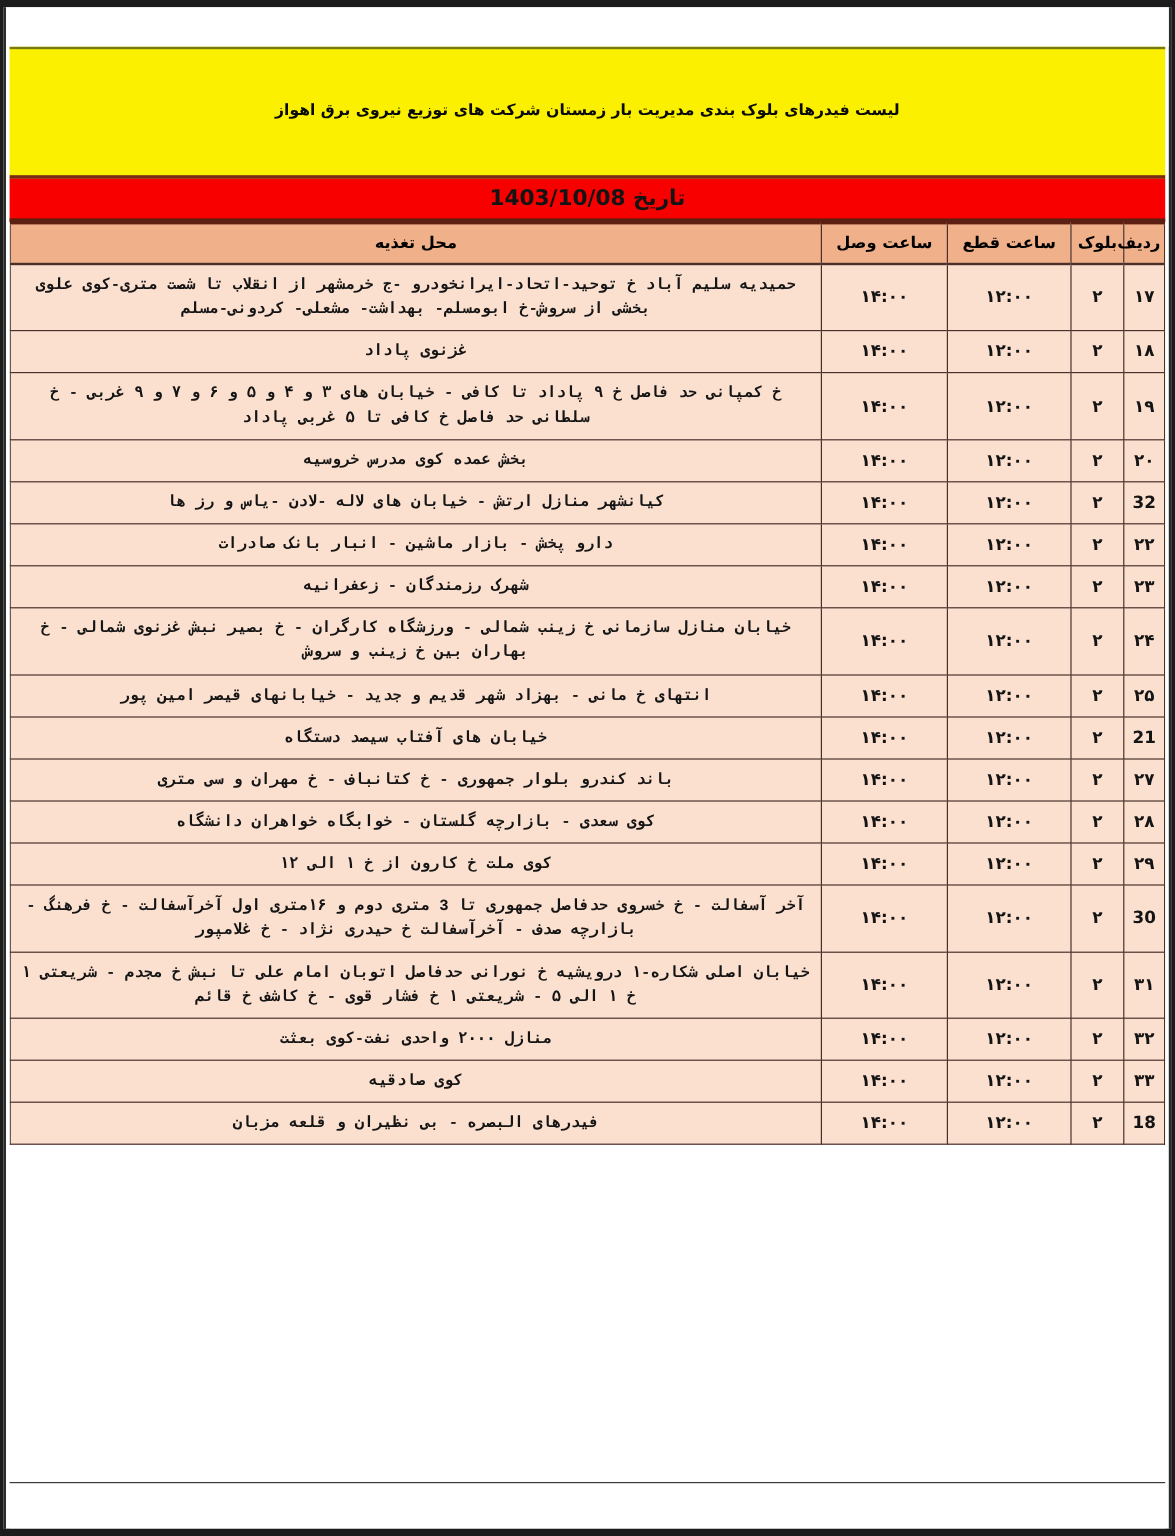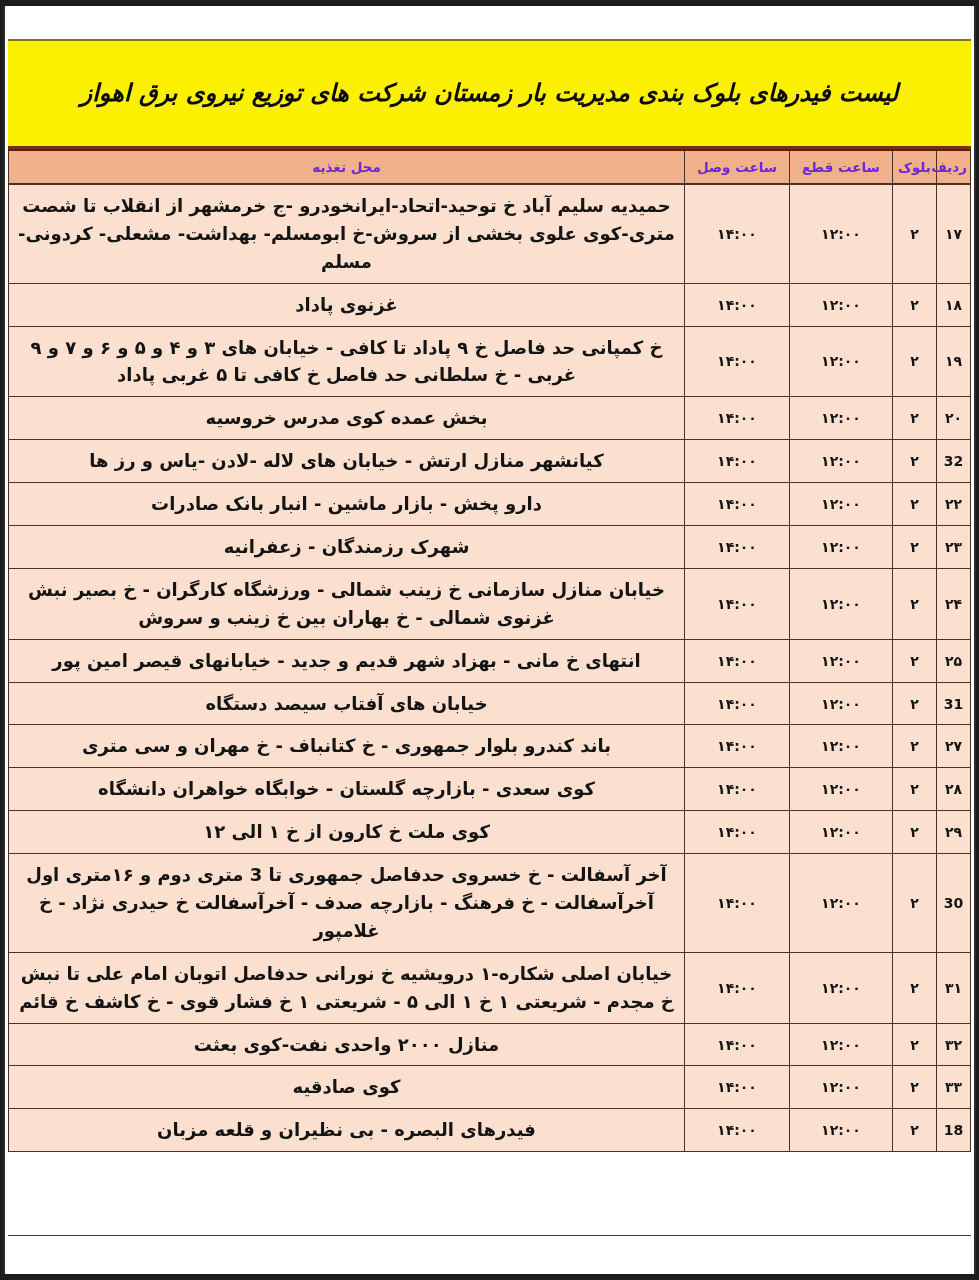--- a/index.html
+++ b/index.html
@@ -56,28 +56,27 @@
     background: #faf000;
     border-top: 2px solid #7a7a12;
     border-bottom: 3px solid #7a2a15;
     margin: 0 3px;
     display: flex;
     align-items: center;
     justify-content: center;
     box-sizing: border-box;
   }
   .title-text {
-    font-size: 24px;
+    font-size: 13px;
     font-weight: bold;
     color: #0a0a0a;
     text-align: center;
     letter-spacing: 0.2px;
     padding: 0 30px;
     line-height: 1.4;
-    font-style: italic;
   }
 
   
   .date-banner {
     flex: 0 0 auto;
     height: 36px;
     background: #f80000;
     margin: 0 3px;
     border-bottom: 3px solid #5c2012;
     display: flex;
@@ -102,21 +101,21 @@
 
   table.sched {
     width: 100%;
     border-collapse: collapse;
     direction: rtl;
     table-layout: fixed;
   }
 
   table.sched th {
     background: #f0b089;
-    color: #6d28d9;
+    color: #000000;
     font-size: 13.5px;
     font-weight: bold;
     height: 34px;
     border: 1px solid #4a3028;
     border-top: 2px solid #5c2012;
     border-bottom: 2px solid #4a3028;
     text-align: center;
     padding: 2px 3px;
     box-sizing: border-box;
   }
@@ -134,25 +133,26 @@
   td.c-row, td.c-block {
     font-size: 14px;
     font-weight: bold;
   }
   td.c-off, td.c-on {
     font-size: 14px;
     font-weight: bold;
     letter-spacing: 0.3px;
   }
   td.c-loc {
-    font-size: 18px;
+    font-size: 13px;
     font-weight: bold;
     line-height: 1.55;
     text-align: center;
     padding: 8px 8px;
+    font-family: Liberation Mono, monospace;
   }
 
   col.w-row    { width: 34px; }
   col.w-block  { width: 44px; }
   col.w-off    { width: 103px; }
   col.w-on     { width: 105px; }
   col.w-loc    { width: auto; }
 
   .white-gap-bottom {
     flex: 0 0 auto;
@@ -176,20 +176,23 @@
   <div class="top-strip"></div>
 
   <div class="sheet">
 
     <div class="white-gap-top"></div>
 
     <div class="title-banner">
       <div class="title-text">لیست فیدرهای بلوک بندی مدیریت بار زمستان شرکت های توزیع نیروی برق اهواز</div>
     </div>
 
+    <div class="date-banner">
+      <div class="date-text">تاریخ 1403/10/08</div>
+    </div>
 
     <div class="table-wrap">
       <table class="sched">
         <colgroup>
           <col class="w-row">
           <col class="w-block">
           <col class="w-off">
           <col class="w-on">
           <col class="w-loc">
         </colgroup>
@@ -260,21 +263,21 @@
               <td class="c-loc">خیابان منازل سازمانی خ زینب شمالی - ورزشگاه کارگران - خ بصیر نبش غزنوی شمالی - خ بهاران بین خ زینب و سروش</td>
             </tr>
             <tr>
               <td class="c-row">۲۵</td>
               <td class="c-block">۲</td>
               <td class="c-off">۱۲:۰۰</td>
               <td class="c-on">۱۴:۰۰</td>
               <td class="c-loc">انتهای خ مانی - بهزاد شهر قدیم و جدید - خیابانهای قیصر امین پور</td>
             </tr>
             <tr>
-              <td class="c-row">31</td>
+              <td class="c-row">21</td>
               <td class="c-block">۲</td>
               <td class="c-off">۱۲:۰۰</td>
               <td class="c-on">۱۴:۰۰</td>
               <td class="c-loc">خیابان های آفتاب سیصد دستگاه</td>
             </tr>
             <tr>
               <td class="c-row">۲۷</td>
               <td class="c-block">۲</td>
               <td class="c-off">۱۲:۰۰</td>
               <td class="c-on">۱۴:۰۰</td>

